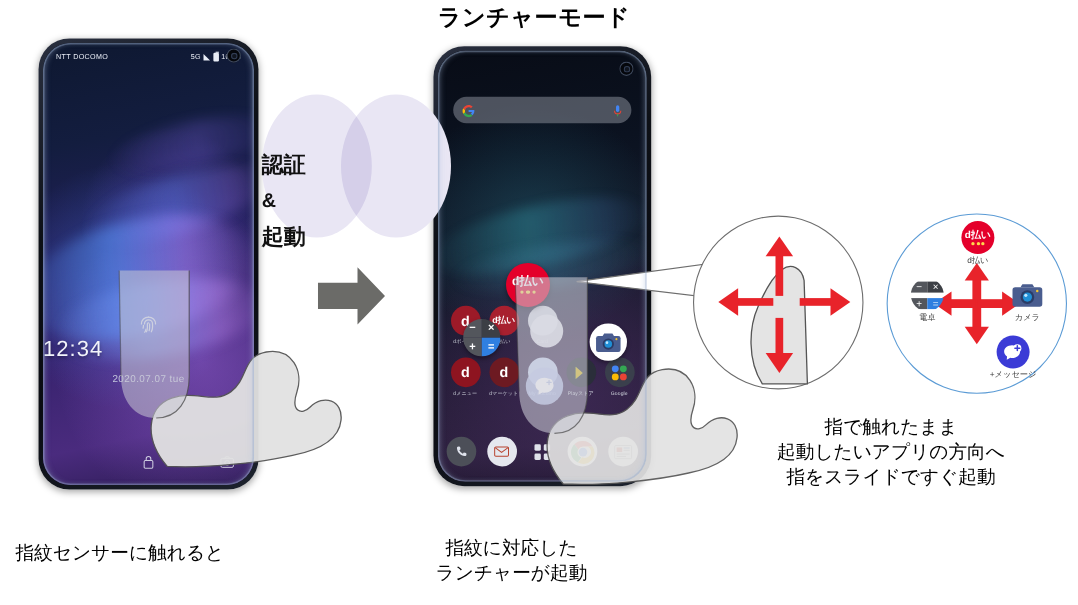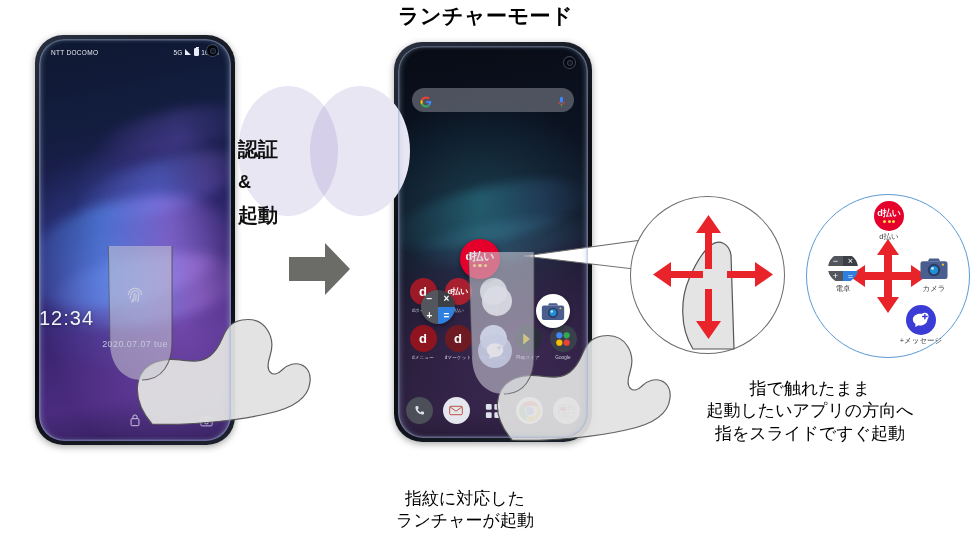--- a/index.html
+++ b/index.html
@@ -590,19 +590,20 @@
         <svg width="22" height="22" viewBox="0 0 24 24">
           <path d="M11 5.2c-4.4 0-7.9 2.8-7.9 6.3 0 2 1.1 3.8 2.9 4.9l-.3 3.2 3.6-1.8c.6.1 1.2.2 1.7.2 4.4 0 7.9-2.8 7.9-6.3S15.4 5.2 11 5.2z" fill="#ffffff"></path>
           <circle cx="16.2" cy="8.2" r="4" fill="#ffffff"></circle>
           <path d="M16.2 5.8v4.8M13.8 8.2h4.8" stroke="#3b3bd6" stroke-width="1.5" stroke-linecap="round"></path>
         </svg>
       </div>
       <div class="ring-lb">+メッセージ</div>
     </div>
   </div>
 
+  <div class="cap" id="cap1">指紋センサーに触れると</div>
   <div class="cap" id="cap2">指紋に対応した
 ランチャーが起動</div>
   <div class="cap" id="cap3">指で触れたまま
 起動したいアプリの方向へ
 指をスライドですぐ起動</div>
 
 </div>
 
 </body></html>

